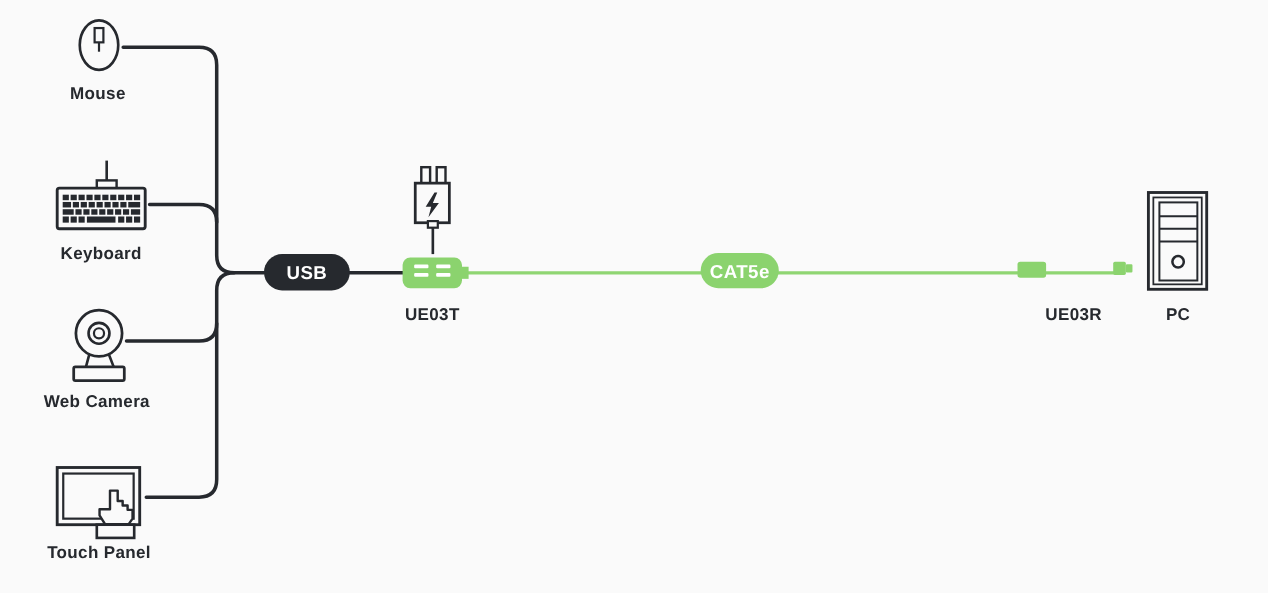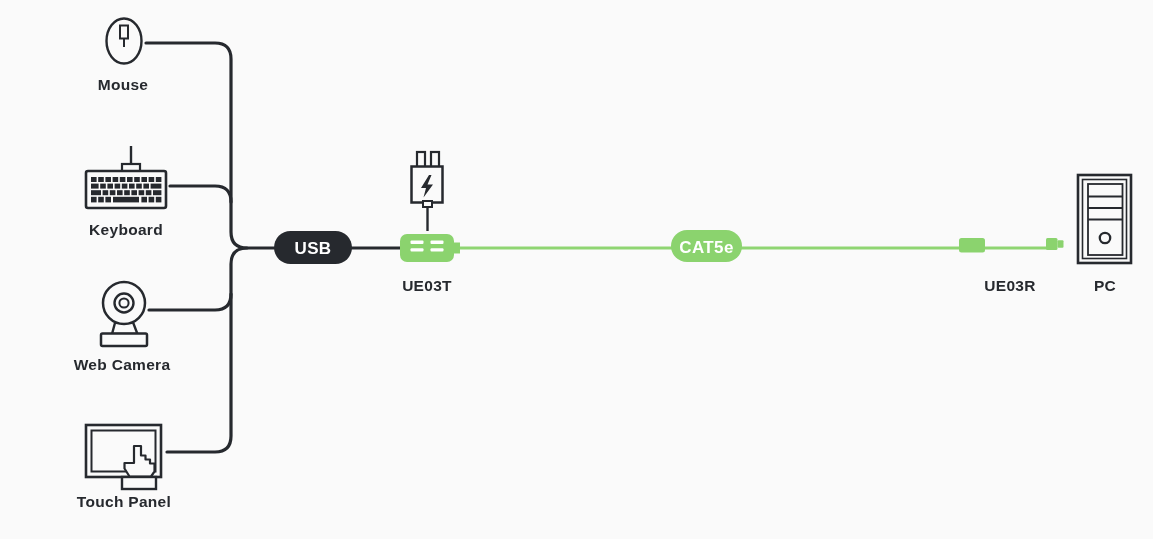--- a/index.html
+++ b/index.html
@@ -2,21 +2,21 @@
 <html><head>
 <meta charset="utf-8">
 <style>
   html,body{margin:0;padding:0;}
   body{
     width:1153px;height:539px;
     background:#FAFAFA;
     font-family:"Liberation Sans","DejaVu Sans",sans-serif;
     overflow:hidden;
   }
-  #stage{position:relative;width:979px;height:539px;margin-left:34px;}
+  #stage{position:relative;width:979px;height:539px;}
   svg{display:block;}
   .label{
     font-family:"Liberation Sans","DejaVu Sans",sans-serif;
     font-weight:700;
     font-size:15.5px;
     fill:#26292E;
     letter-spacing:.3px;
   }
   .badge-text{
     font-family:"Liberation Sans","DejaVu Sans",sans-serif;

